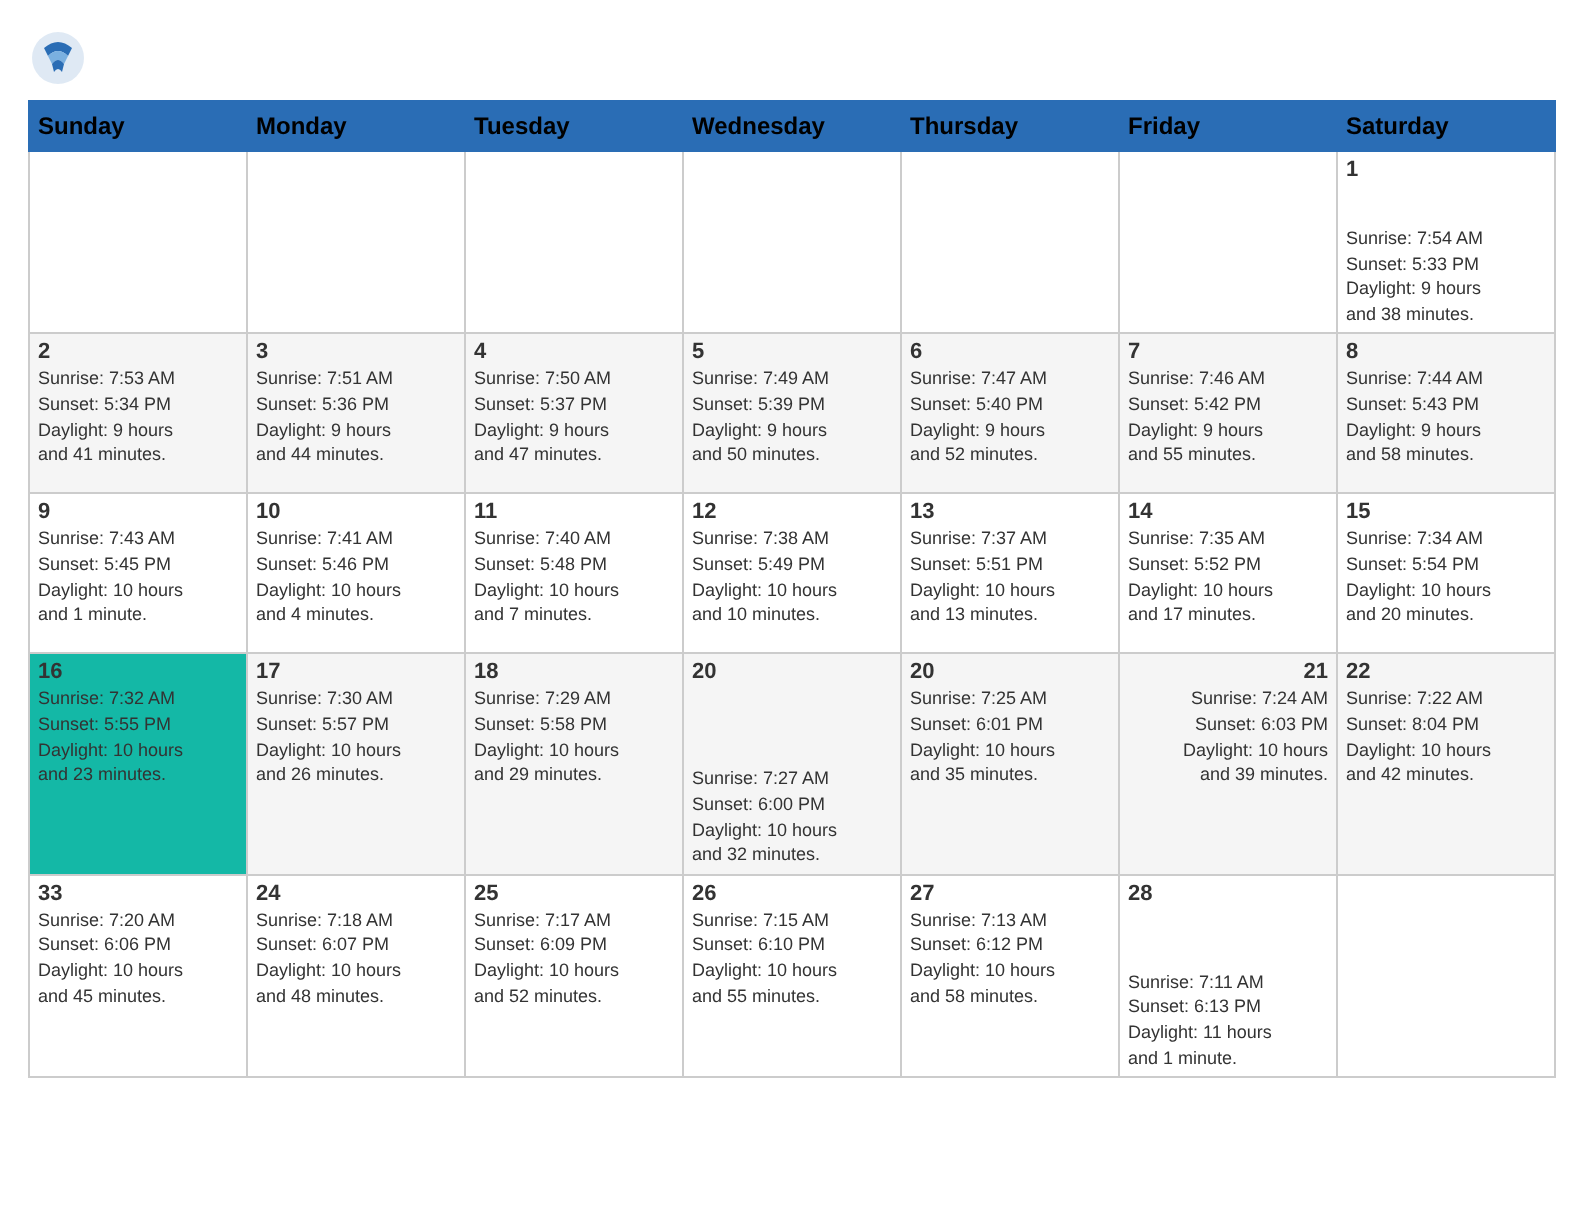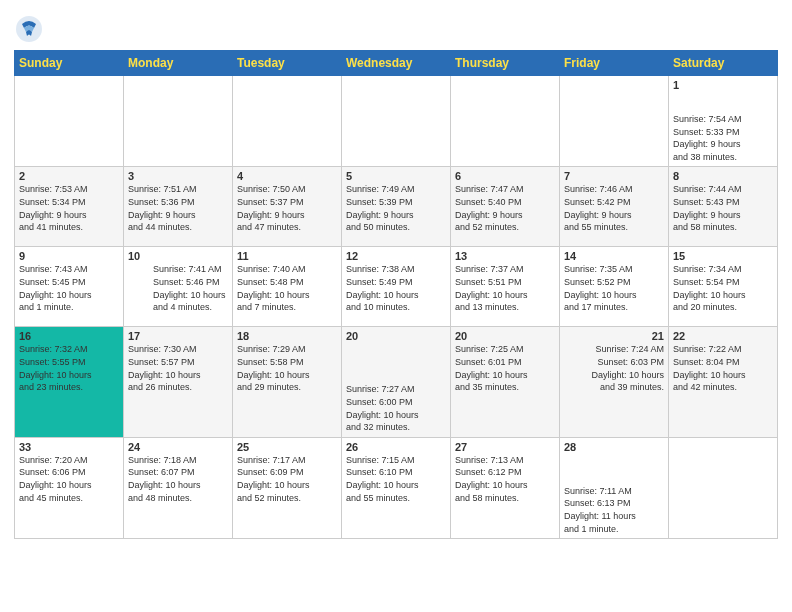--- a/index.html
+++ b/index.html
@@ -58,21 +58,21 @@
       font-size: 14px;
       color: #444;
     }
     .calendar {
       width: 100%;
       border-collapse: collapse;
       border: 1px solid #ccc;
     }
     .calendar th {
       background-color: #2a6db5;
-      color: #fde047;
+      color: #000000;
       font-size: 12px;
       font-weight: bold;
       padding: 5px 4px;
       text-align: left;
       border: 1px solid #2a6db5;
     }
     .calendar td {
       width: calc(100% / 7);
       vertical-align: top;
       border: 1px solid #ccc;
@@ -205,21 +205,21 @@
         <tr>
           <td>
             <span class="day-num">9</span>
             <div class="day-info" style="white-space: pre-line;">Sunrise: 7:43 AM
 Sunset: 5:45 PM
 Daylight: 10 hours
 and 1 minute.</div>
           </td>
           <td>
             <span class="day-num">10</span>
-            <div class="day-info" style="white-space: pre-line; margin-left: 25px;">Sunrise: 7:41 AM
+            <div class="day-info" style="white-space: pre-line;">Sunrise: 7:41 AM
 Sunset: 5:46 PM
 Daylight: 10 hours
 and 4 minutes.</div>
           </td>
           <td>
             <span class="day-num">11</span>
             <div class="day-info" style="white-space: pre-line;">Sunrise: 7:40 AM
 Sunset: 5:48 PM
 Daylight: 10 hours
 and 7 minutes.</div>

